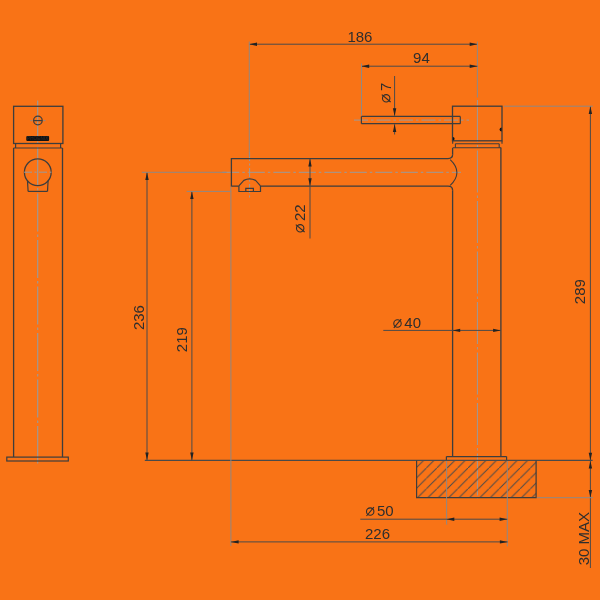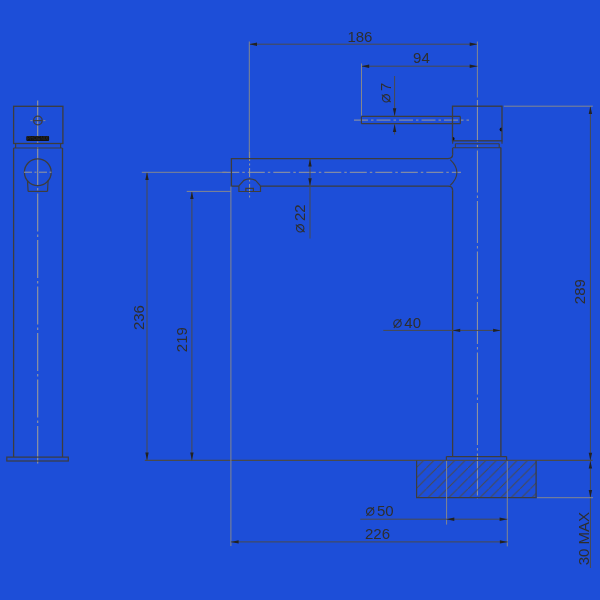--- a/index.html
+++ b/index.html
@@ -1,16 +1,16 @@
 <!DOCTYPE html>
 <html><head>
 <meta charset="utf-8">
 <style>
   html,body{margin:0;padding:0;background:#ffffff;}
-  #page{position:relative;width:600px;height:600px;background:#1d4ed8;overflow:hidden;}
+  #page{position:relative;width:600px;height:600px;background:#f97316;overflow:hidden;}
   svg{position:absolute;left:0;top:0;}
   text{font-family:"Liberation Sans", sans-serif;fill:#2e2e2e;}
 </style>
 </head>
 <body>
 <div id="page">
 <svg width="600" height="600" viewBox="0 0 600 600">
 <defs>
 
   <pattern id="hatch" width="10.4" height="10.4" patternUnits="userSpaceOnUse">

